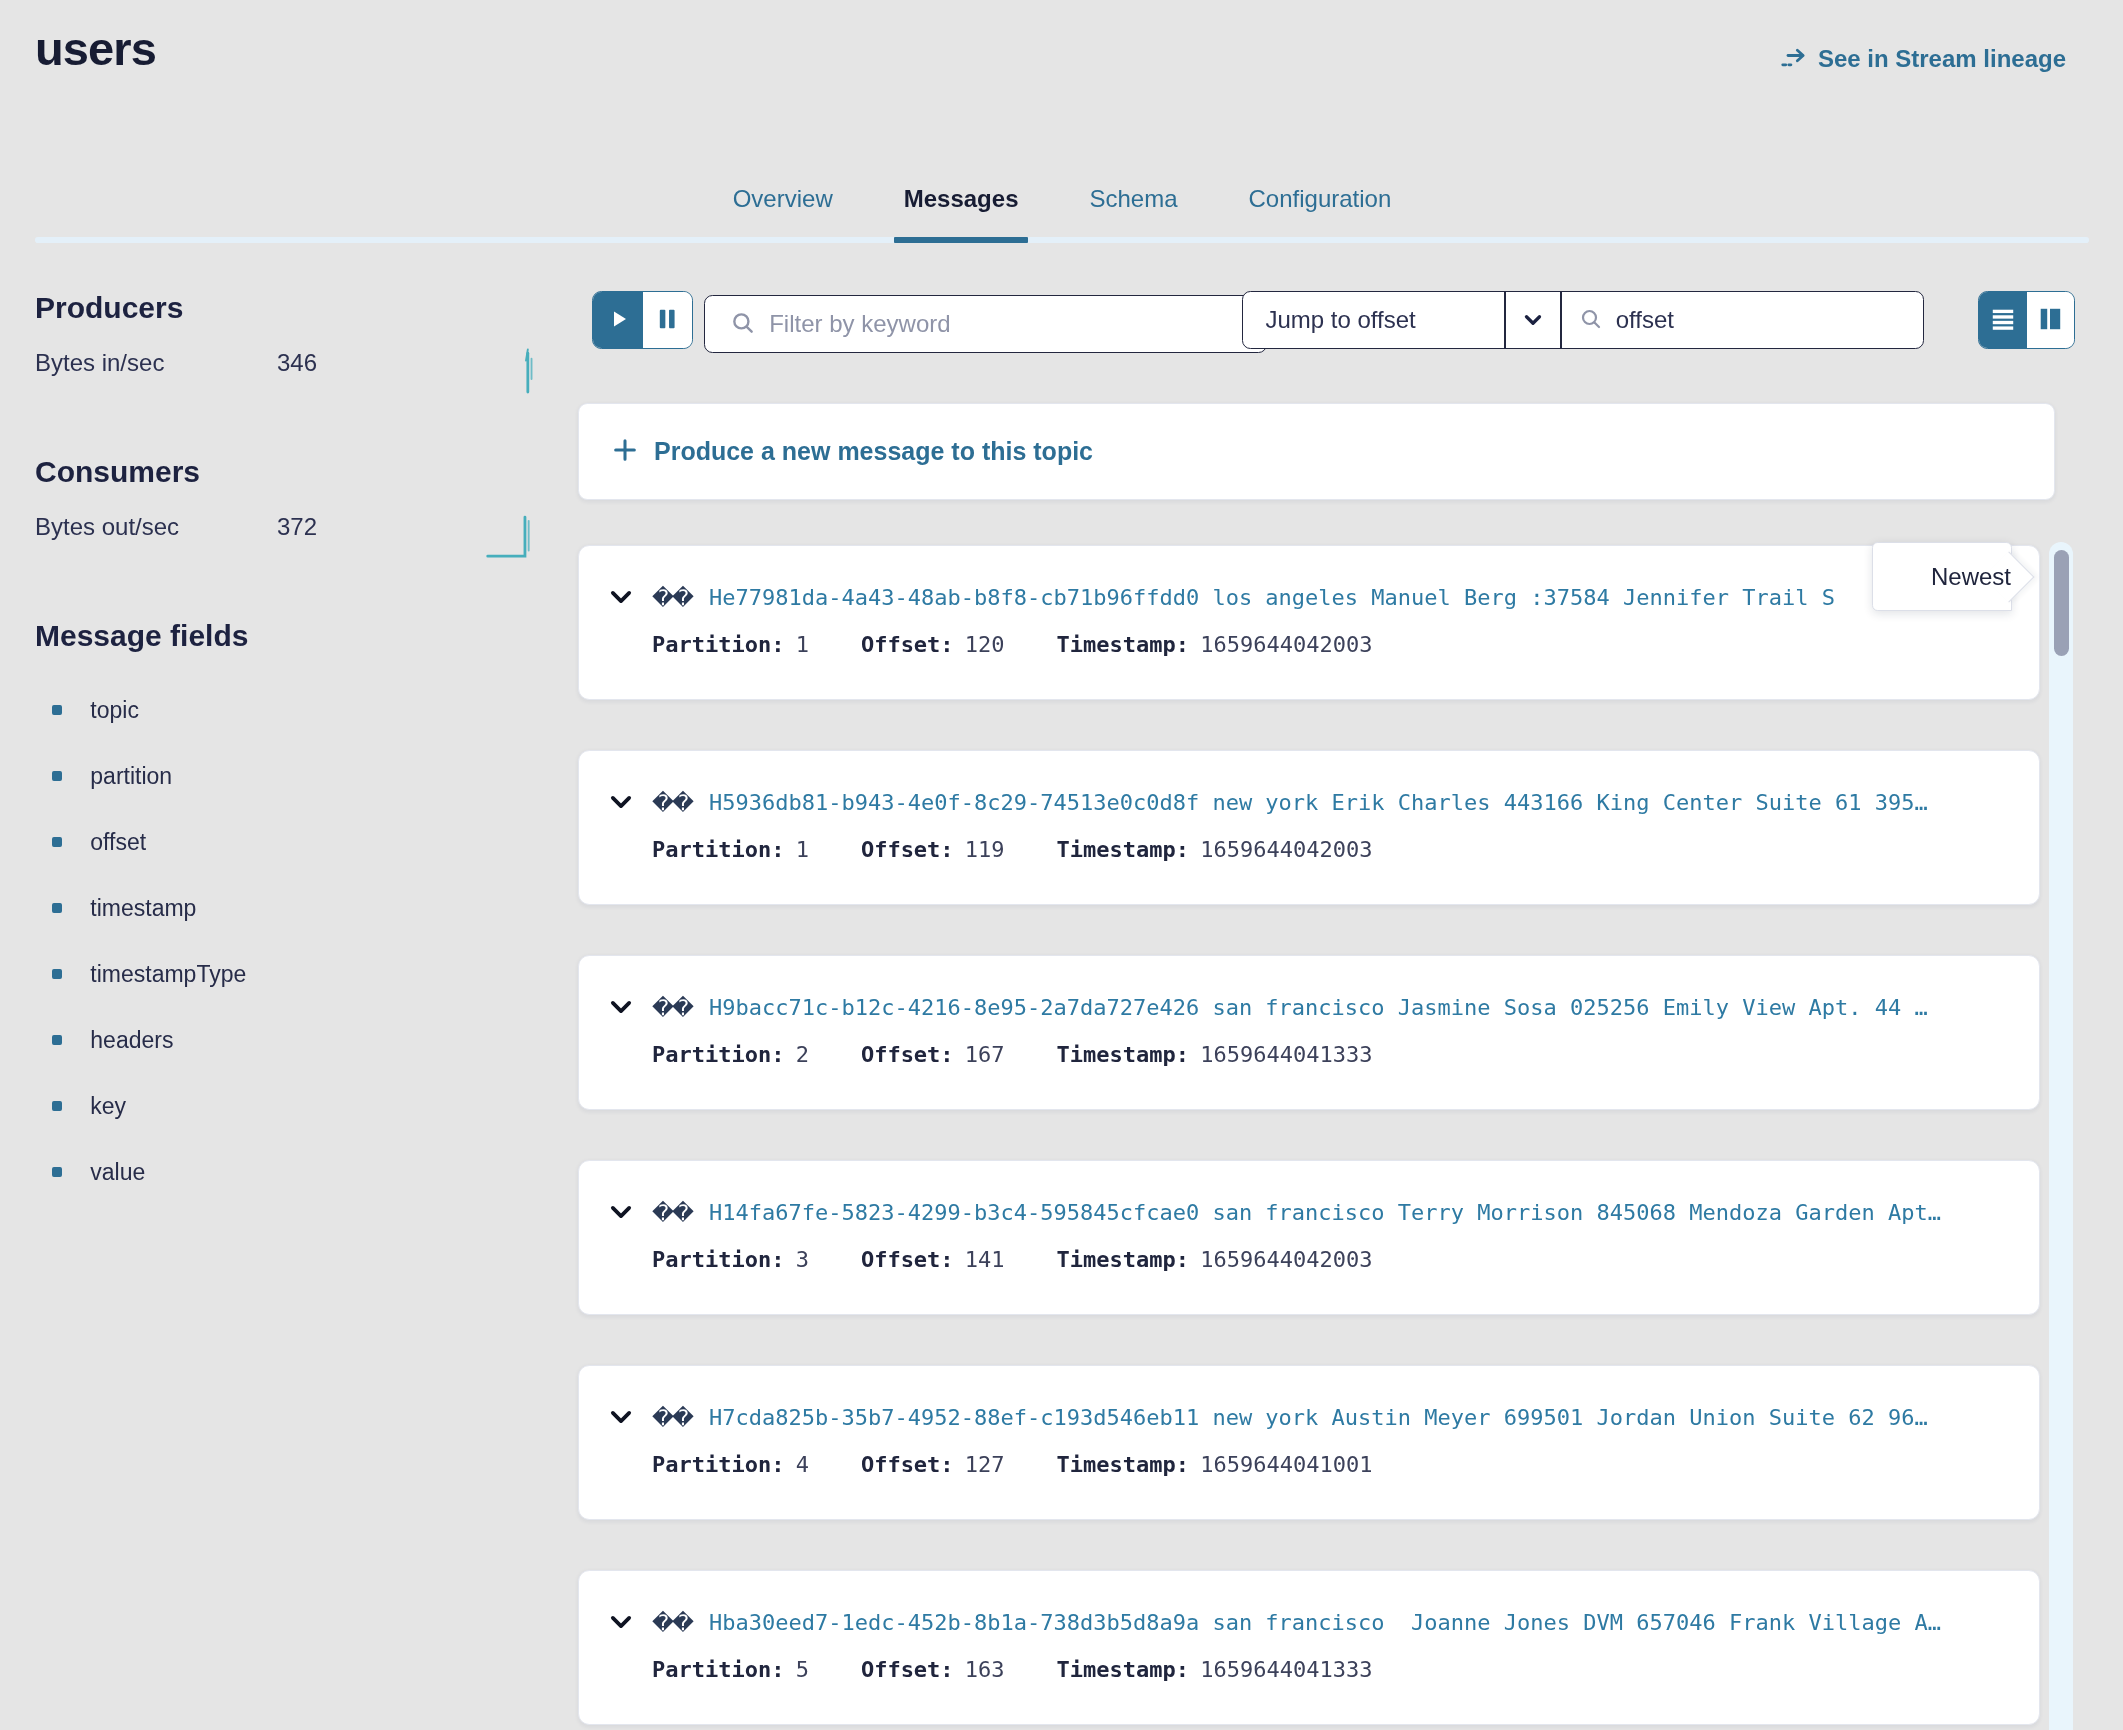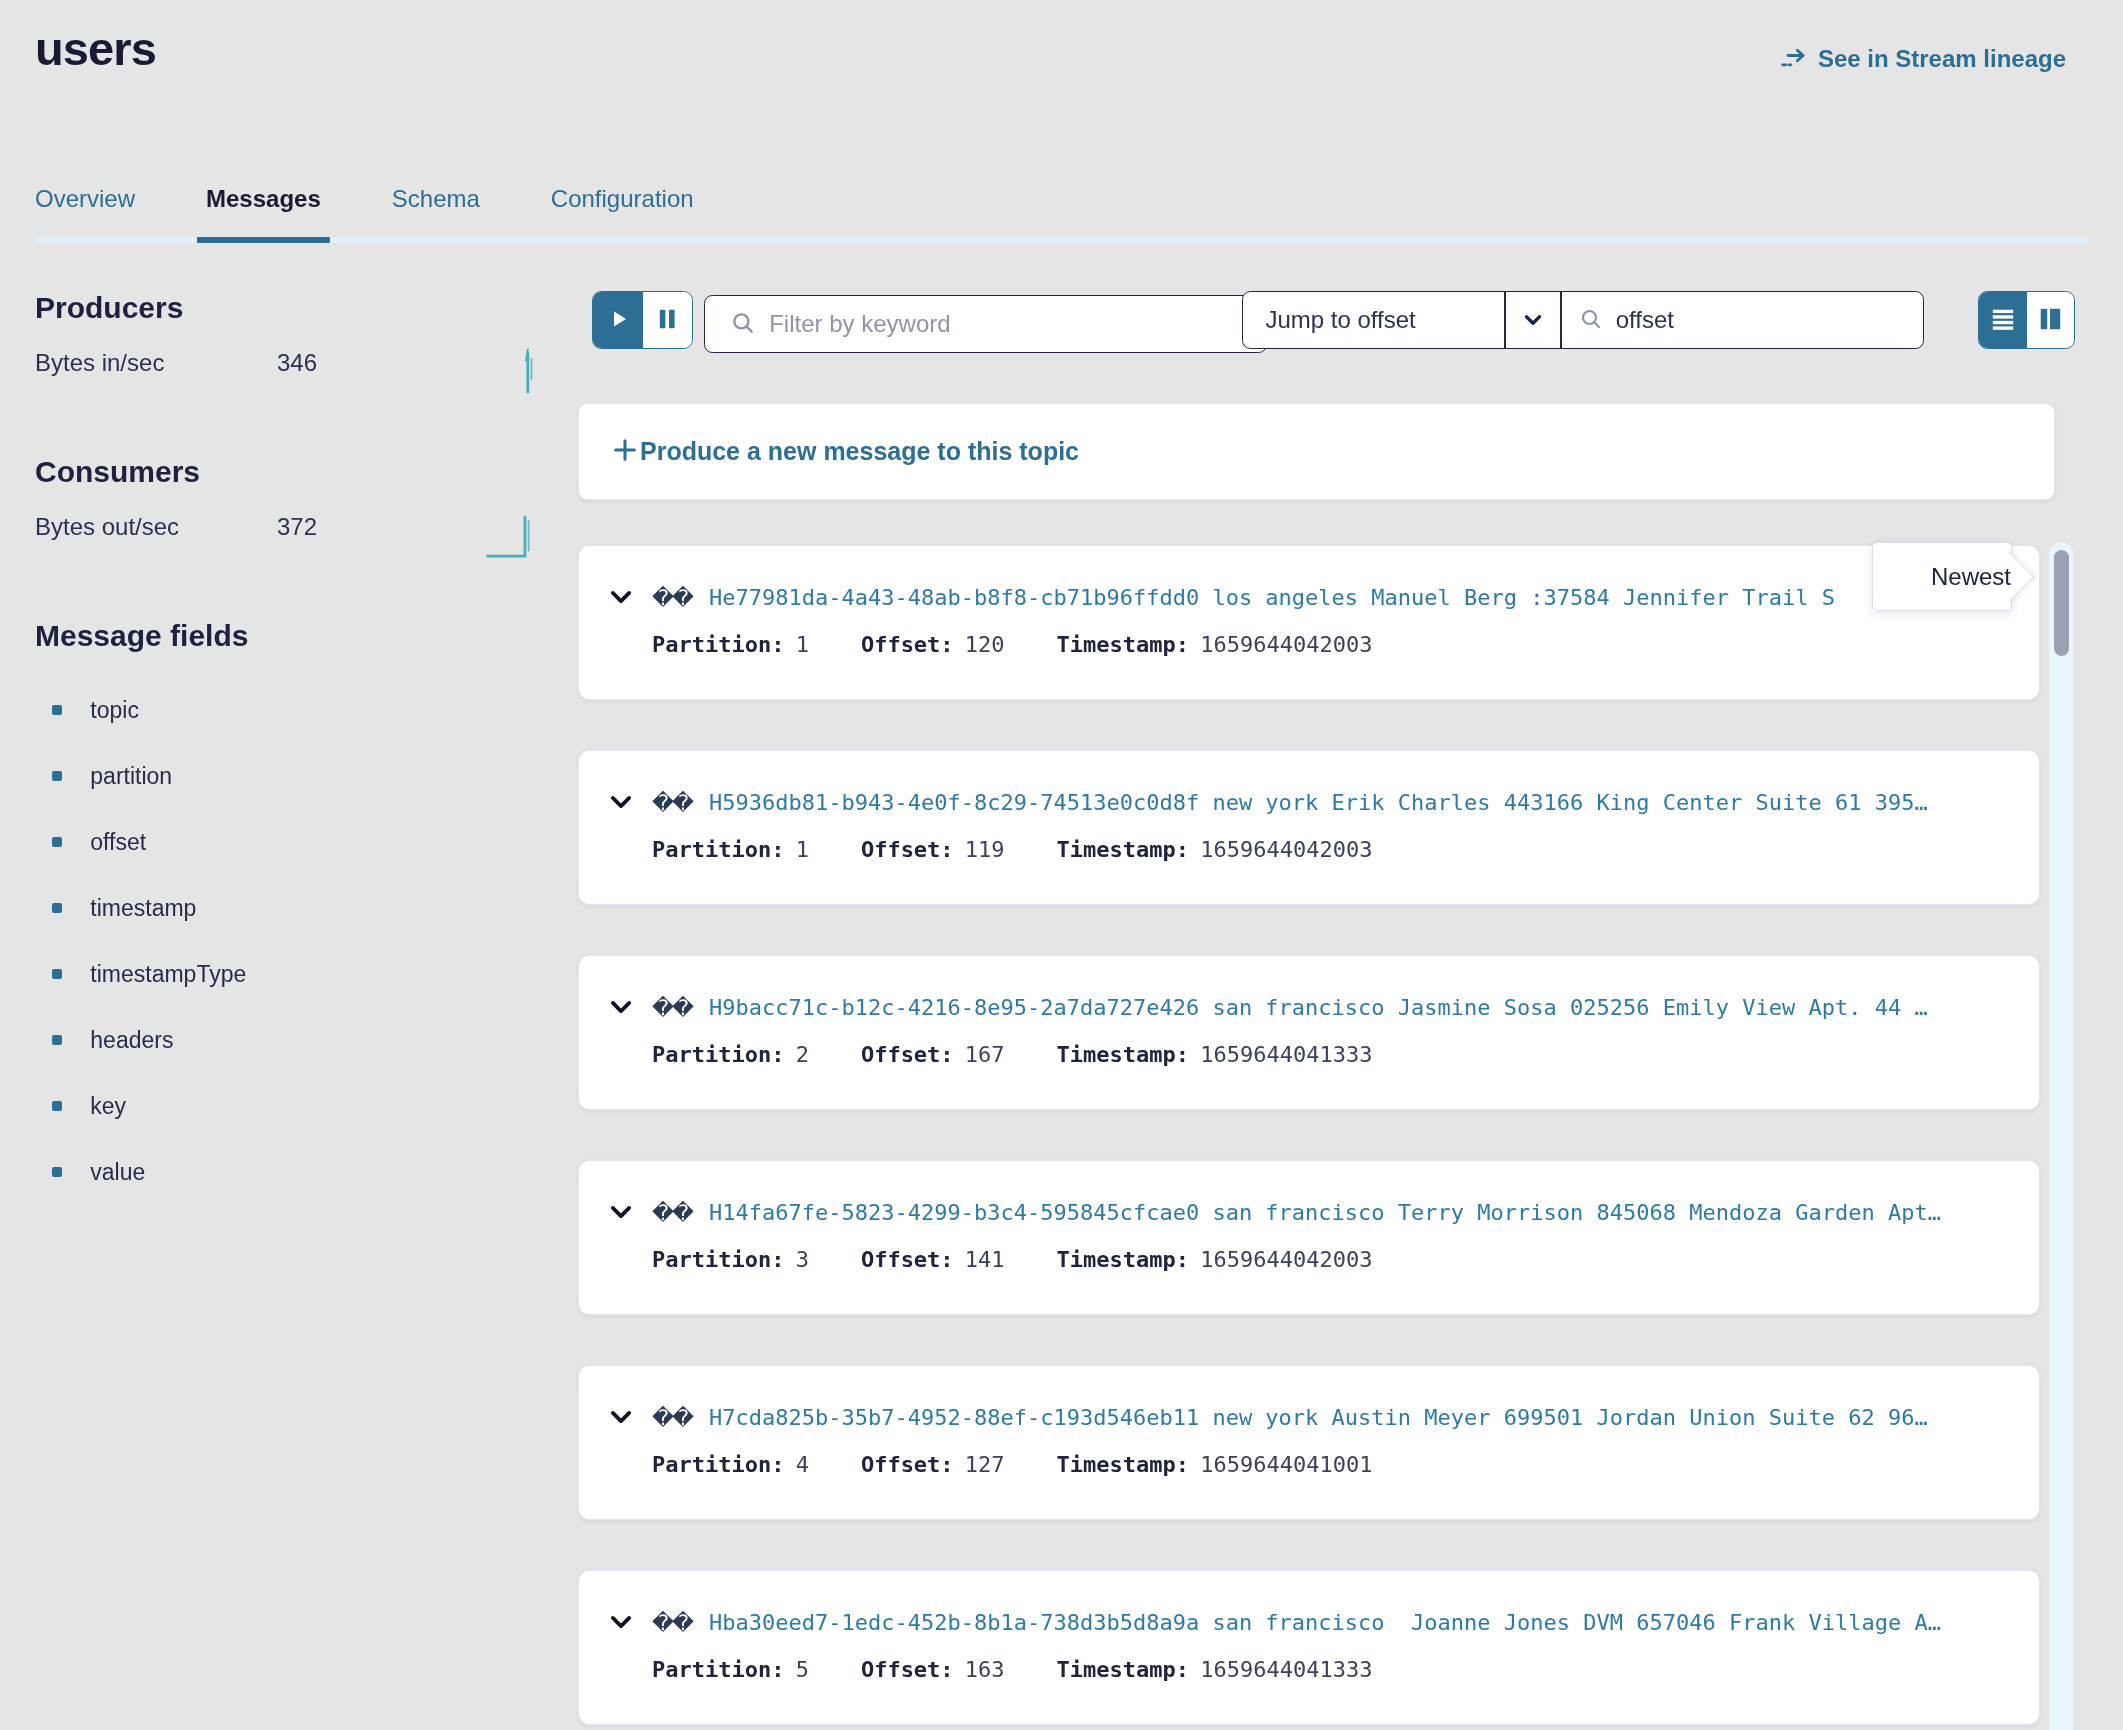--- a/index.html
+++ b/index.html
@@ -6,21 +6,21 @@
   .page{position:relative;width:2124px;height:1730px;background:#e5e5e5;overflow:hidden;
         font-family:"Liberation Sans",sans-serif;color:var(--navy,#1b2140);}
 
   
   .page-title{position:absolute;left:35px;top:20.5px;font-size:47px;font-weight:800;letter-spacing:-0.9px;color:#171c33;}
   .lineage-link{position:absolute;right:58px;top:45px;display:flex;align-items:center;gap:9.3px;
                 color:var(--accent);font-size:24px;font-weight:700;cursor:pointer;}
   .lineage-link svg{display:block;}
 
   
-  .tabs{position:absolute;left:35px;top:185px;right:35px;display:flex;gap:71px;}
+  .tabs{position:absolute;left:35px;top:185px;right:35px;display:flex;gap:71px;justify-content:center;}
   .tabs::after{content:'';position:absolute;left:0;right:0;bottom:-5.6px;height:5.6px;background:#e4f0f9;border-radius:2.8px;}
   .tab{position:relative;font-size:24px;color:var(--accent);padding-bottom:24px;cursor:pointer;}
   .tab.active{color:#171c33;font-weight:700;}
   .tab.active::after{content:'';position:absolute;left:-9.3px;right:-9.3px;bottom:-5.6px;height:5.6px;background:var(--accent);z-index:2;border-radius:0.9px;}
 
   
   .sidebar{position:absolute;left:35px;top:291px;width:503px;}
   .side-h{font-size:30px;font-weight:800;color:#1d2240;margin:0 0 24px 0;}
   .stat-row{display:flex;align-items:flex-start;margin-bottom:50px;position:relative;height:56px;}
   .stat-label{font-size:24px;color:#2c3150;width:242px;}
@@ -54,21 +54,21 @@
   .combo-search input{border:none;outline:none;width:100%;font-size:24px;font-family:"Liberation Sans",sans-serif;color:#2c3150;background:transparent;}
   .view-toggle{position:absolute;left:1400px;top:0;display:flex;width:97px;height:58px;border:1.9px solid var(--accent);
                border-radius:9.3px;overflow:hidden;box-sizing:border-box;}
   .vt-cell{flex:1;display:flex;align-items:center;justify-content:center;cursor:pointer;background:#fff;}
   .vt-active{background:var(--accent);}
 
   
   .produce-card{position:absolute;top:112px;left:0;width:1477px;height:97px;box-sizing:border-box;
                 background:#fff;border:0.9px solid #e3e6ee;border-radius:9.3px;
                 box-shadow:0 1.9px 4.7px rgba(30,40,80,0.07);display:flex;align-items:center;cursor:pointer;}
-  .produce-inner{display:flex;align-items:center;gap:1px;padding-left:32px;color:var(--accent);}
+  .produce-inner{display:flex;align-items:center;gap:15px;padding-left:32px;color:var(--accent);}
   .produce-label{font-size:25px;font-weight:700;}
 
   
   .msg-list{position:absolute;top:254px;left:0;width:1462px;}
   .msg-card{box-sizing:border-box;width:1462px;height:155px;margin-bottom:50px;background:#fff;
             border:0.9px solid #e3e6ee;border-radius:11.2px;box-shadow:0 1.9px 4.7px rgba(30,40,80,0.07);
             padding:37px 34px 0 28px;cursor:pointer;overflow:hidden;}
   .msg-row1{display:flex;align-items:center;gap:17px;}
   .msg-chevron{flex:0 0 auto;display:flex;cursor:pointer;}
   .msg-glyphs{font-family:"DejaVu Sans",sans-serif;font-size:21.4px;color:#2b3a55;letter-spacing:-1.9px;flex:0 0 auto;}

